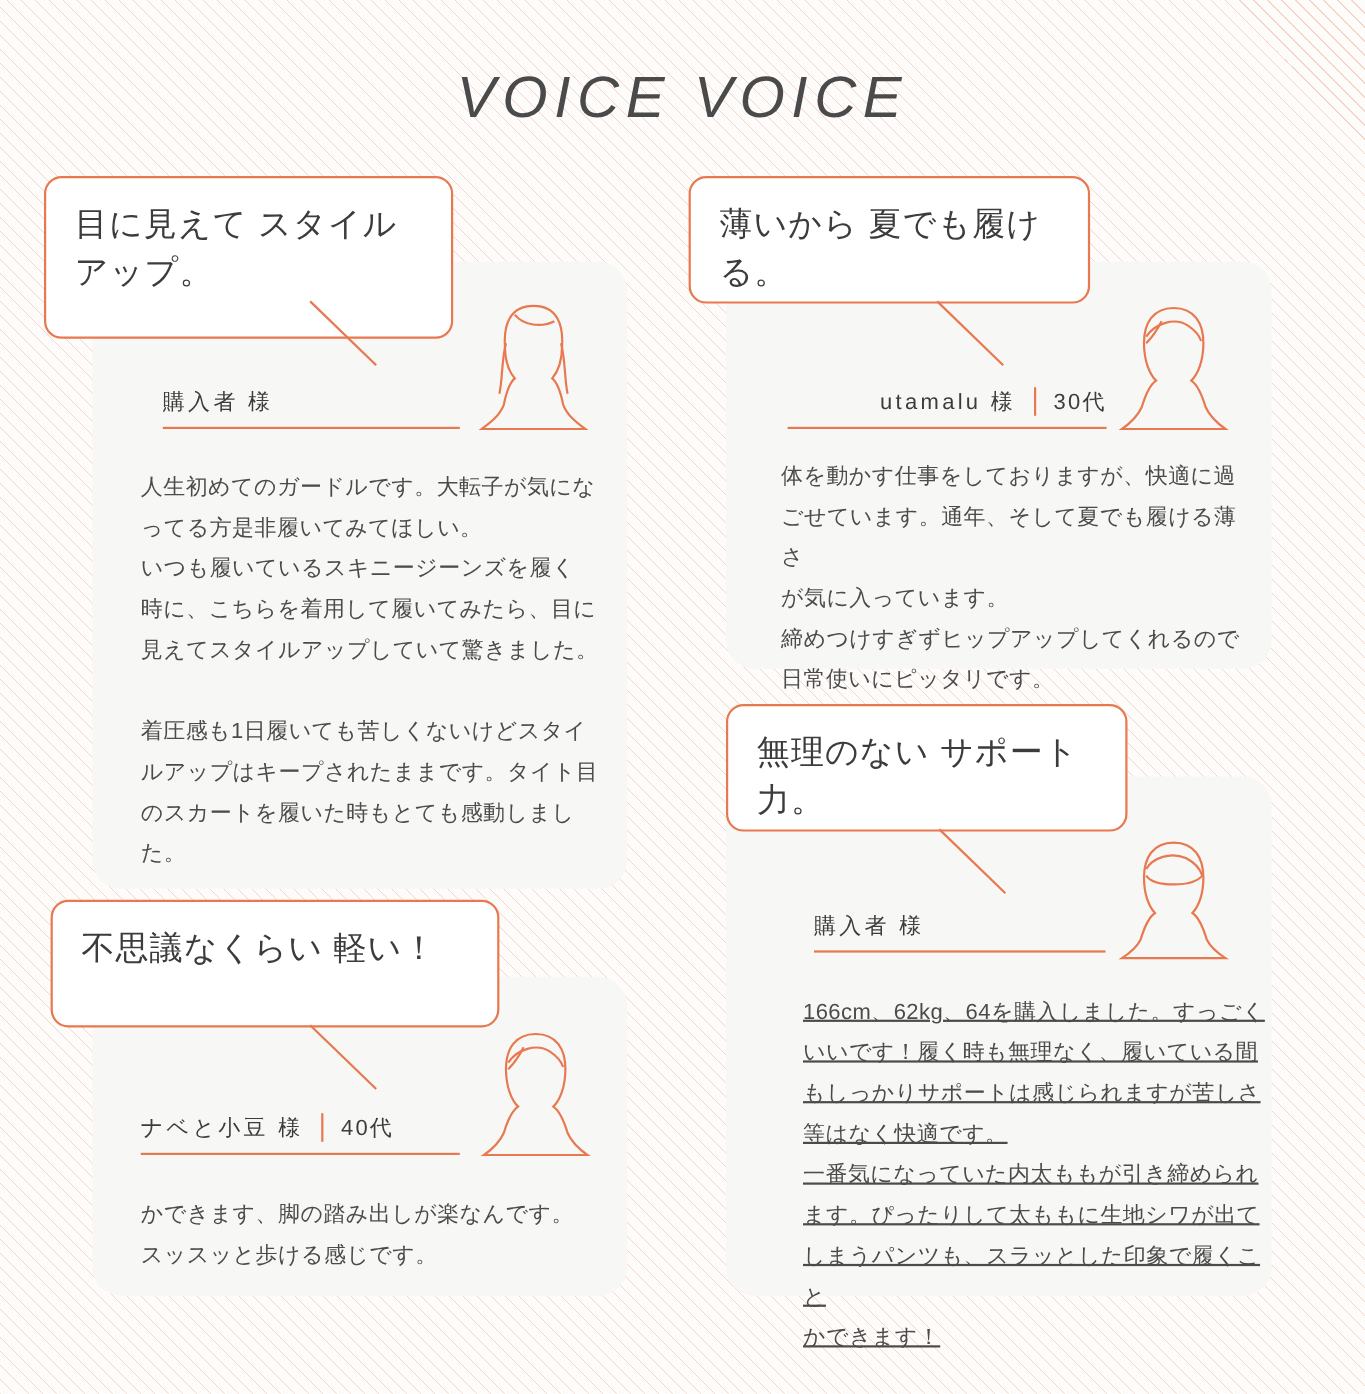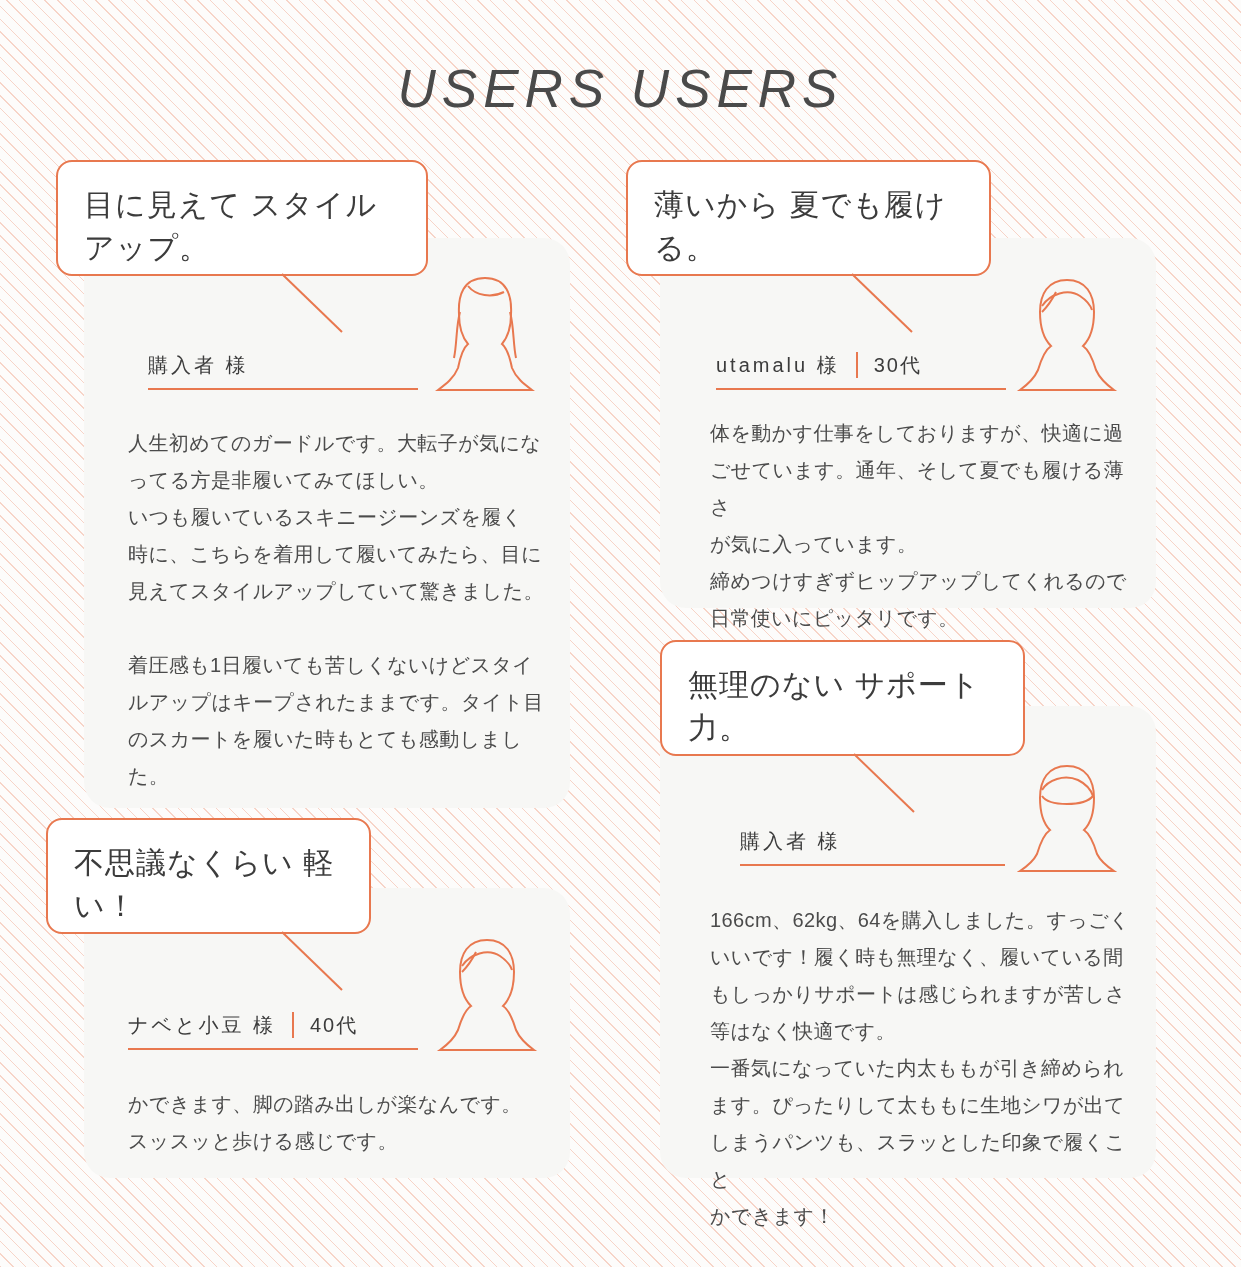--- a/index.html
+++ b/index.html
@@ -102,25 +102,25 @@
   
   .avatar{position:absolute;z-index:3;}
 </style>
 </head>
 <body>
 
 <div class="bg-hatch"></div>
 
 <div class="page">
 
-  <div class="title">USERS USERS</div>
+  <div class="title">VOICE VOICE</div>
 
   <div class="card" style="left:84px;top:238px;width:486px;height:570px;"></div>
 
-  <div class="bubble" style="left:56px;top:160px;width:372px;height:116px;">
+  <div class="bubble" style="left:40px;top:160px;width:372px;height:148px;">
     <p>目に見えて
 スタイルアップ。</p>
   </div>
   <svg class="tail" style="left:280px;top:272px;width:80px;height:80px;" viewBox="0 0 80 80">
     <path d="M2 2 L62 60" stroke="#e8784f" stroke-width="2" fill="none"></path>
   </svg>
 
   <svg class="avatar" style="left:430px;top:272px;width:110px;height:122px;" viewBox="0 0 110 122">
     <path d="M55 6 C33 6 28 24 29 42 C29 55 33 66 38 72 C33 76 30 86 28 96 C24 106 16 112 8 118 L102 118 C94 112 86 106 82 96 C80 86 77 76 72 72 C77 66 81 55 81 42 C82 24 77 6 55 6 Z" stroke="#e8784f" stroke-width="2" fill="none"></path>
     <path d="M38 14 C46 24 62 26 74 20" stroke="#e8784f" stroke-width="2" fill="none"></path>
@@ -151,21 +151,21 @@
   <svg class="tail" style="left:850px;top:272px;width:80px;height:80px;" viewBox="0 0 80 80">
     <path d="M2 2 L62 60" stroke="#e8784f" stroke-width="2" fill="none"></path>
   </svg>
 
   <svg class="avatar" style="left:1012px;top:272px;width:110px;height:122px;" viewBox="0 0 110 122">
     <path d="M55 8 C36 8 28 22 28 40 C28 56 33 68 39 74 C33 78 29 88 26 98 C22 107 15 113 8 118 L102 118 C95 113 88 107 84 98 C81 88 77 78 71 74 C77 68 82 56 82 40 C82 22 74 8 55 8 Z" stroke="#e8784f" stroke-width="2" fill="none"></path>
     <path d="M30 34 C38 22 56 16 68 24 C74 28 78 32 80 38" stroke="#e8784f" stroke-width="2" fill="none"></path>
     <path d="M44 20 C40 28 36 34 30 40" stroke="#e8784f" stroke-width="2" fill="none"></path>
   </svg>
 
-  <div class="nameline" style="left:716px;top:352px;width:290px;">
+  <div class="nameline" style="left:716px;top:352px;width:290px;justify-content:flex-end;">
     <span>utamalu 様</span>
     <span class="nm-sep"></span>
     <span class="nm-age">30代</span>
   </div>
 
   <div class="body" style="left:710px;top:415px;width:430px;">体を動かす仕事をしておりますが、快適に過
 ごせています。通年、そして夏でも履ける薄さ
 が気に入っています。
 締めつけすぎずヒップアップしてくれるので
 日常使いにピッタリです。</div>
@@ -183,32 +183,32 @@
   <svg class="avatar" style="left:1012px;top:760px;width:110px;height:114px;" viewBox="0 0 110 114">
     <path d="M55 6 C36 6 28 20 28 38 C28 52 32 64 38 70 C32 74 28 84 25 94 C21 102 14 107 8 111 L102 111 C96 107 89 102 85 94 C82 84 78 74 72 70 C78 64 82 52 82 38 C82 20 74 6 55 6 Z" stroke="#e8784f" stroke-width="2" fill="none"></path>
     <path d="M30 30 C36 20 52 14 66 20 C74 24 79 30 81 36" stroke="#e8784f" stroke-width="2" fill="none"></path>
     <path d="M30 36 C34 42 44 44 55 44 C66 44 76 42 81 36" stroke="#e8784f" stroke-width="2" fill="none"></path>
   </svg>
 
   <div class="nameline" style="left:740px;top:828px;width:265px;">
     <span>購入者 様</span>
   </div>
 
-  <div class="body" style="left:710px;top:902px;width:430px;">166cm、62kg、64を購入しました。すっごく
+  <div class="body" style="left:730px;top:902px;width:430px;text-decoration:underline;">166cm、62kg、64を購入しました。すっごく
 いいです！履く時も無理なく、履いている間
 もしっかりサポートは感じられますが苦しさ
 等はなく快適です。
 一番気になっていた内太ももが引き締められ
 ます。ぴったりして太ももに生地シワが出て
 しまうパンツも、スラッとした印象で履くこと
 かできます！</div>
 
   <div class="card" style="left:84px;top:888px;width:486px;height:290px;"></div>
 
-  <div class="bubble" style="left:46px;top:818px;width:325px;height:116px;">
+  <div class="bubble" style="left:46px;top:818px;width:408px;height:116px;">
     <p>不思議なくらい
 軽い！</p>
   </div>
   <svg class="tail" style="left:280px;top:930px;width:80px;height:80px;" viewBox="0 0 80 80">
     <path d="M2 2 L62 60" stroke="#e8784f" stroke-width="2" fill="none"></path>
   </svg>
 
   <svg class="avatar" style="left:432px;top:932px;width:110px;height:122px;" viewBox="0 0 110 122">
     <path d="M55 8 C36 8 28 22 28 40 C28 56 33 68 39 74 C33 78 29 88 26 98 C22 107 15 113 8 118 L102 118 C95 113 88 107 84 98 C81 88 77 78 71 74 C77 68 82 56 82 40 C82 22 74 8 55 8 Z" stroke="#e8784f" stroke-width="2" fill="none"></path>
     <path d="M30 34 C38 22 56 16 68 24 C74 28 78 32 80 38" stroke="#e8784f" stroke-width="2" fill="none"></path>

